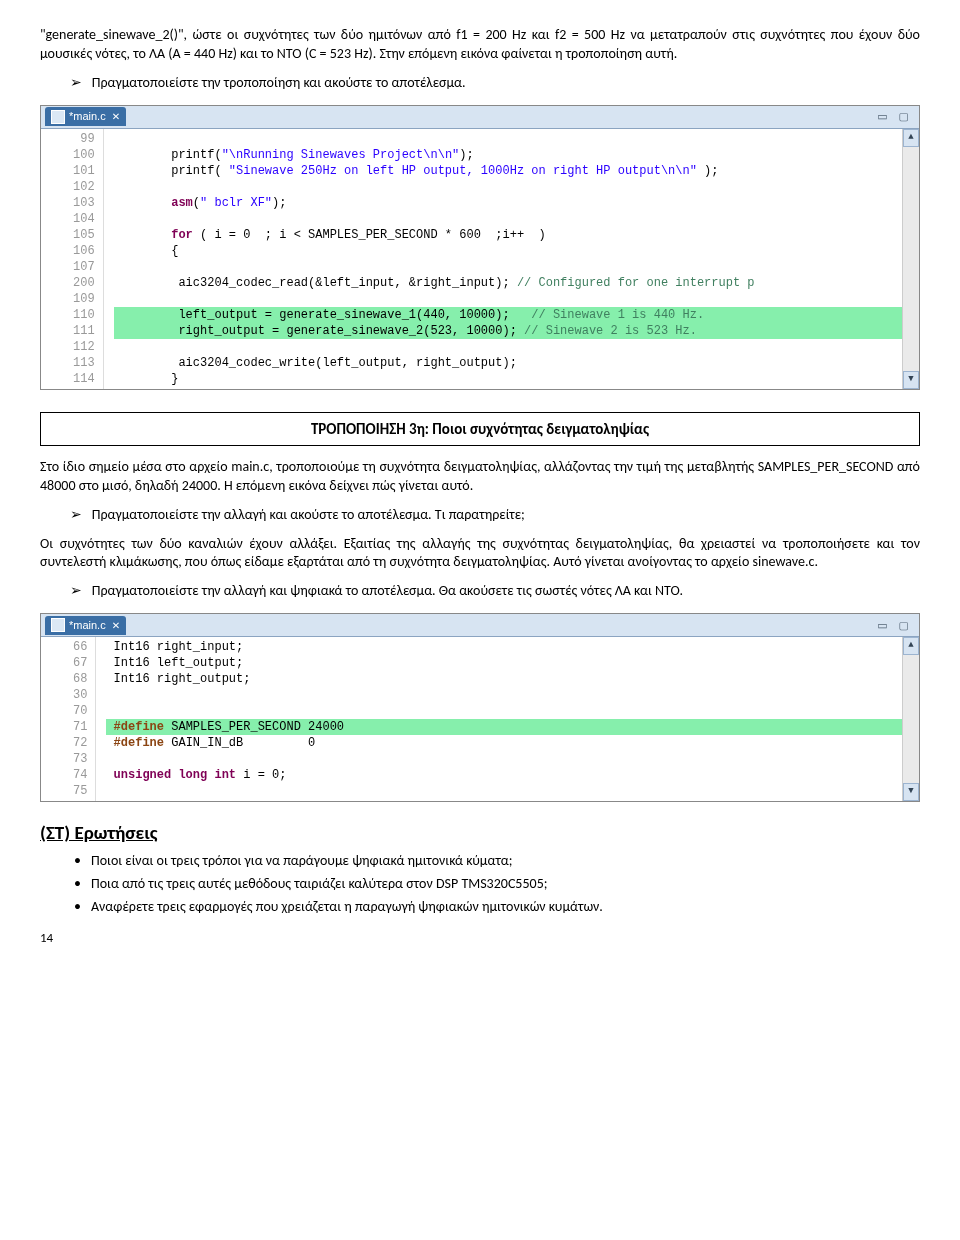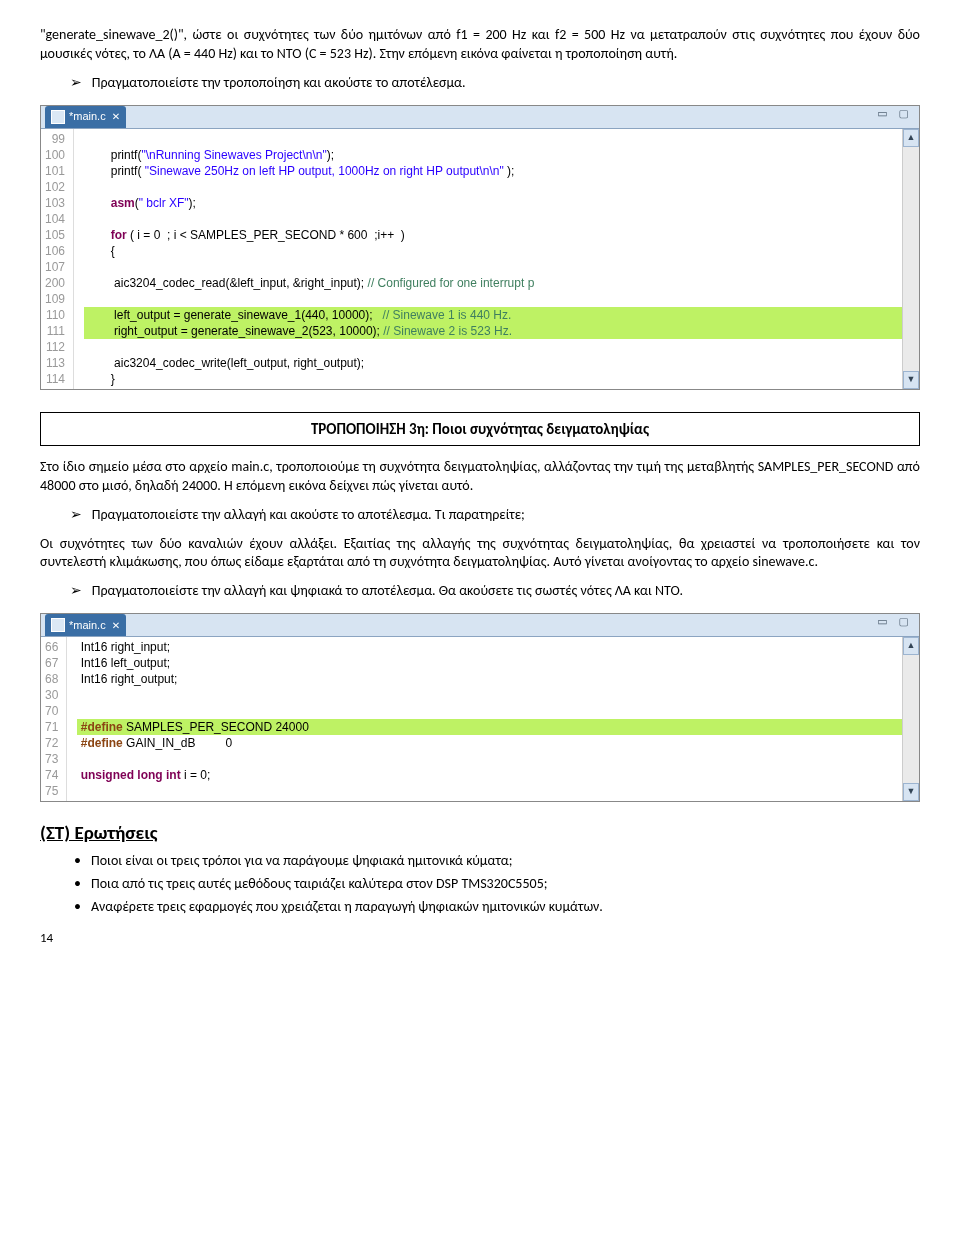--- a/index.html
+++ b/index.html
@@ -28,20 +28,21 @@
     border: 1px solid #888;
     background: #fff;
     margin: 12px 0;
     position: relative;
   }
   .tab-bar {
     background: #d7e4f2;
     height: 22px;
     border-bottom: 1px solid #8ba4c1;
     display: flex;
+    align-items: center;
   }
   .tab {
     background: #3a6ea5;
     color: #fff;
     font-size: 11px;
     font-family: Tahoma, sans-serif;
     padding: 2px 6px;
     margin-left: 4px;
     display: flex;
     align-items: center;
@@ -63,22 +64,23 @@
   .minmax {
     margin-left: auto;
     margin-right: 6px;
     font-size: 11px;
     color: #567;
     letter-spacing: 4px;
     font-family: Tahoma, sans-serif;
   }
   .code-body {
     display: flex;
-    font-family: Liberation Sans, sans-serif;
+    font-family: Liberation Mono, monospace;
     font-size: 12px;
+    margin-left: 28px;
   }
   .gutter {
     background: #fff;
     color: #999;
     text-align: right;
     padding: 2px 8px 2px 4px;
     border-right: 1px solid #ddd;
     user-select: none;
   }
   .gutter div {
@@ -107,21 +109,21 @@
     border: 1px solid #9cb4d0;
     font-size: 9px;
     text-align: center;
     line-height: 14px;
     color: #345;
     position: absolute;
   }
   .scroll-up { top: 0; left: 0; right: 0; }
   .scroll-down { bottom: 0; left: 0; right: 0; }
   .hl-row {
-    background: #bef264;
+    background: #86efac;
   }
   .kw1 { color: #7f0055; font-weight: bold; } 
   .comment { color: #3f7f5f; }
   .str { color: #2a00ff; }
   .section-box {
     border: 1px solid #000;
     padding: 6px 12px;
     margin: 22px 0 12px 0;
   }
   .section-title {

